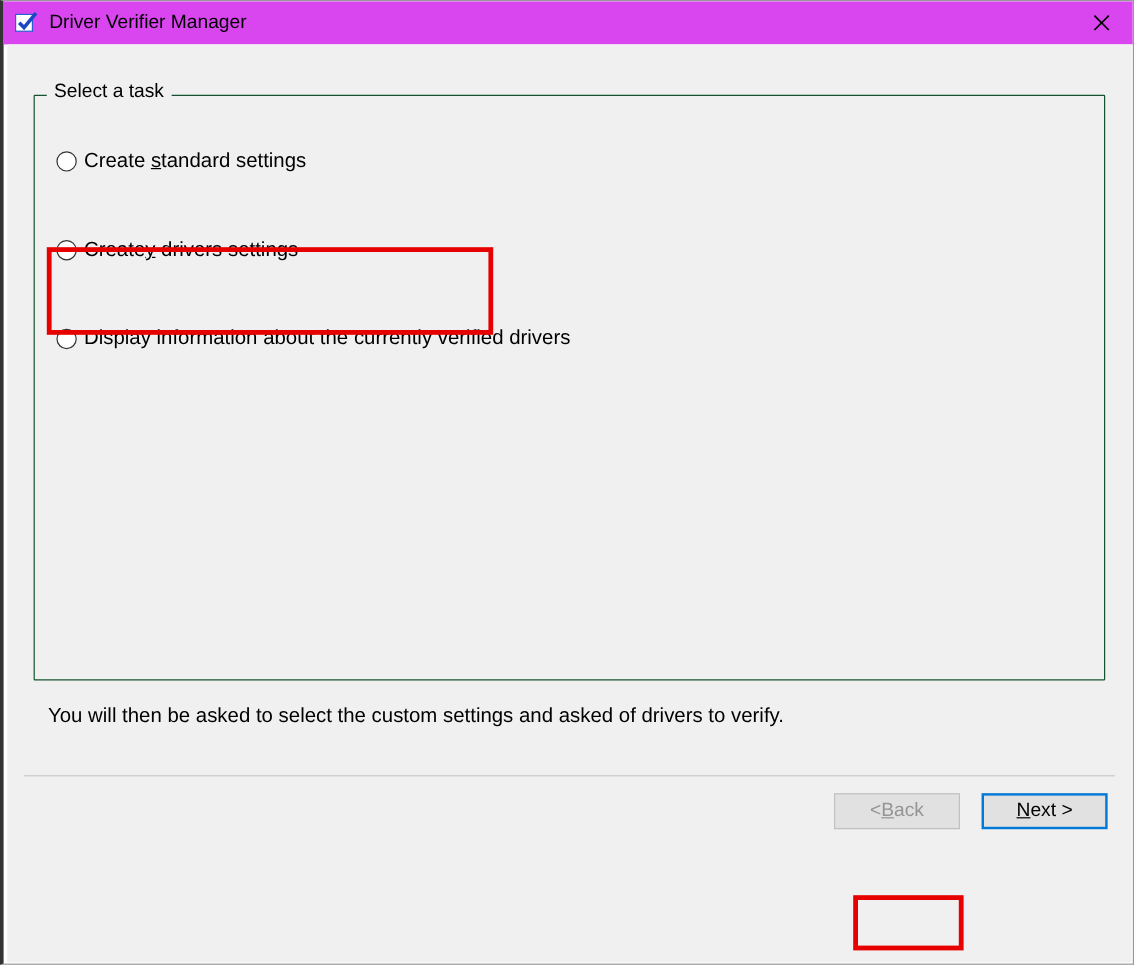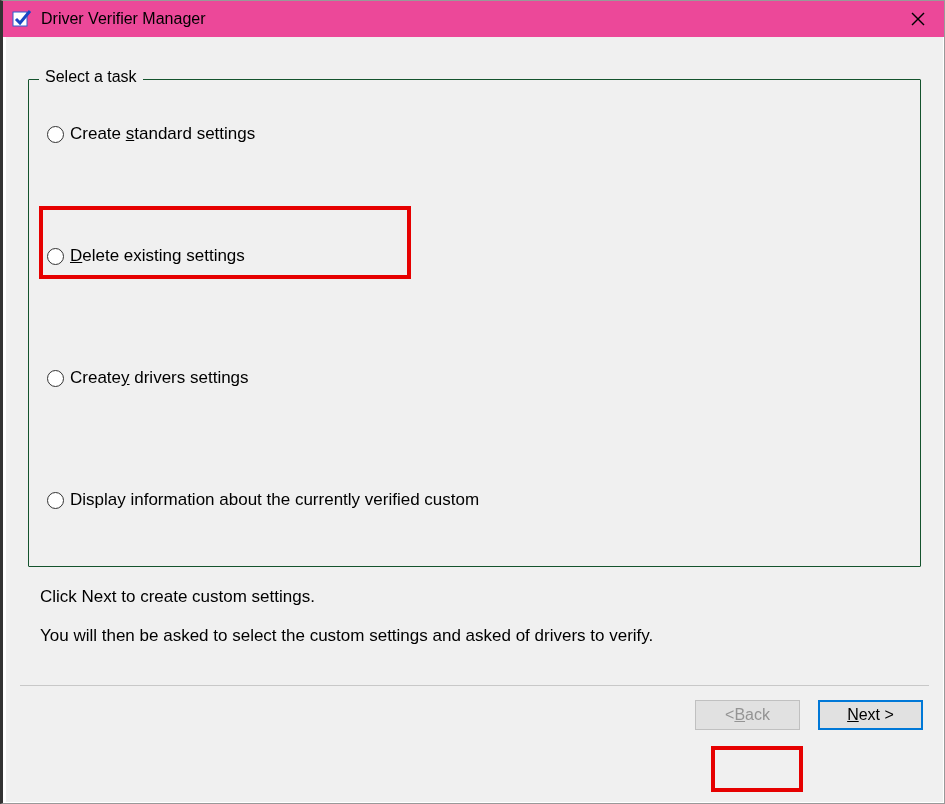--- a/index.html
+++ b/index.html
@@ -17,21 +17,21 @@
       overflow: hidden;
       border: 1px solid #999;
       border-left: 3px solid #333;
     }
 
     .titlebar {
       height: 36px;
       display: flex;
       align-items: center;
       padding: 0 6px 0 8px;
-      background: #ec4899;
+      background: #d946ef;
     }
 
     .title-icon {
       width: 22px;
       height: 22px;
       margin-right: 8px;
       display: inline-flex;
       align-items: center;
       justify-content: center;
     }
@@ -77,21 +77,21 @@
       left: 10px;
       background: #f0f0f0;
       padding: 0 6px;
       font-size: 16px;
       color: #000;
     }
 
     .radio-list {
       display: flex;
       flex-direction: column;
-      gap: 102px;
+      gap: 54px;
       padding-top: 20px;
     }
 
     .radio-item {
       display: flex;
       align-items: center;
       gap: 6px;
       cursor: pointer;
       position: relative;
       width: fit-content;
@@ -219,39 +219,34 @@
   <div class="groupbox">
     <div class="group-legend">Select a task</div>
     <div class="radio-list">
 
       <label class="radio-item">
         <span class="radio-circle"></span>
         <span class="radio-label"><span>Create </span><span class="underline">s</span><span>tandard settings</span></span>
       </label>
 
 
-      <label class="radio-item">
-        <span class="radio-circle"></span>
-        <span class="radio-label"><span></span><span class="underline">D</span><span>elete existing settings</span></span>
-      </label>
 
       <label class="radio-item">
         <span class="radio-circle"></span>
         <span class="radio-label"><span>Create</span><span class="underline">y</span><span> drivers settings</span></span>
       </label>
 
       <label class="radio-item">
         <span class="radio-circle"></span>
-        <span class="radio-label"><span>Display information about the currently verified custom</span><span class="underline"></span><span></span></span>
+        <span class="radio-label"><span>Display information about the currently verified drivers</span><span class="underline"></span><span></span></span>
       </label>
 
     </div>
   </div>
 
-  <p class="desc">Click Next to create custom settings.</p>
   <p class="desc">You will then be asked to select the custom settings and asked of drivers to verify.</p>
 
   <hr class="button-sep">
 
   <div class="button-row">
     <button class="btn disabled">
         <span>&lt; </span>
         <span class="underline">B</span>
         <span>ack</span>
       </button>

